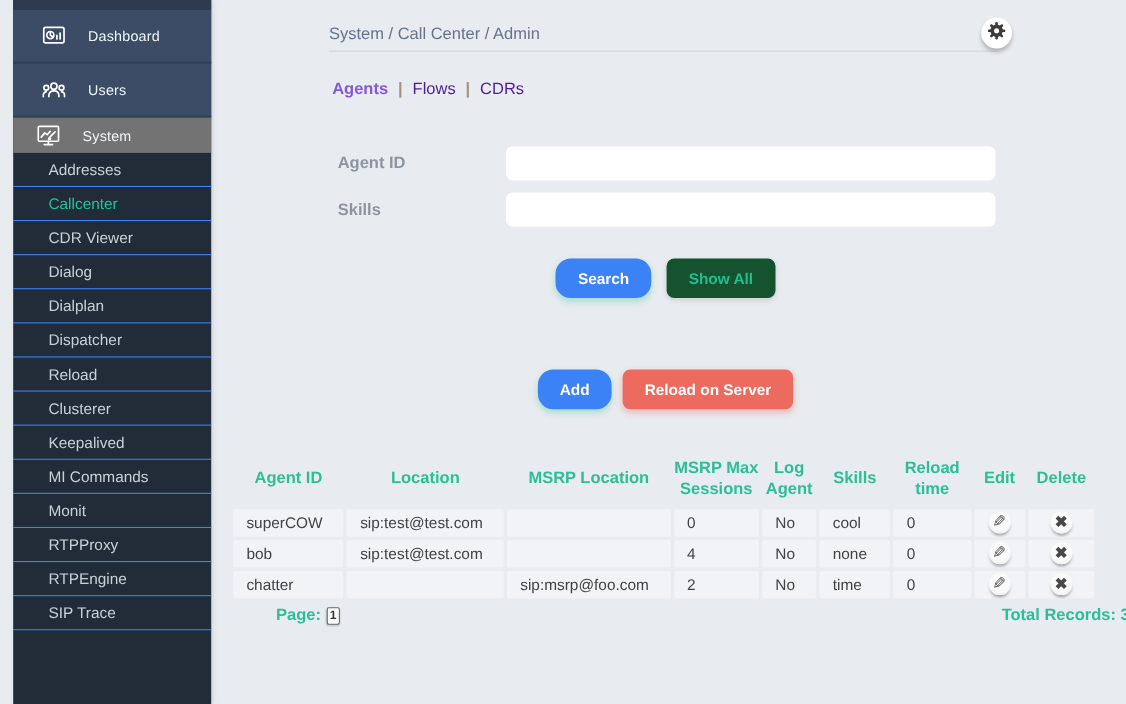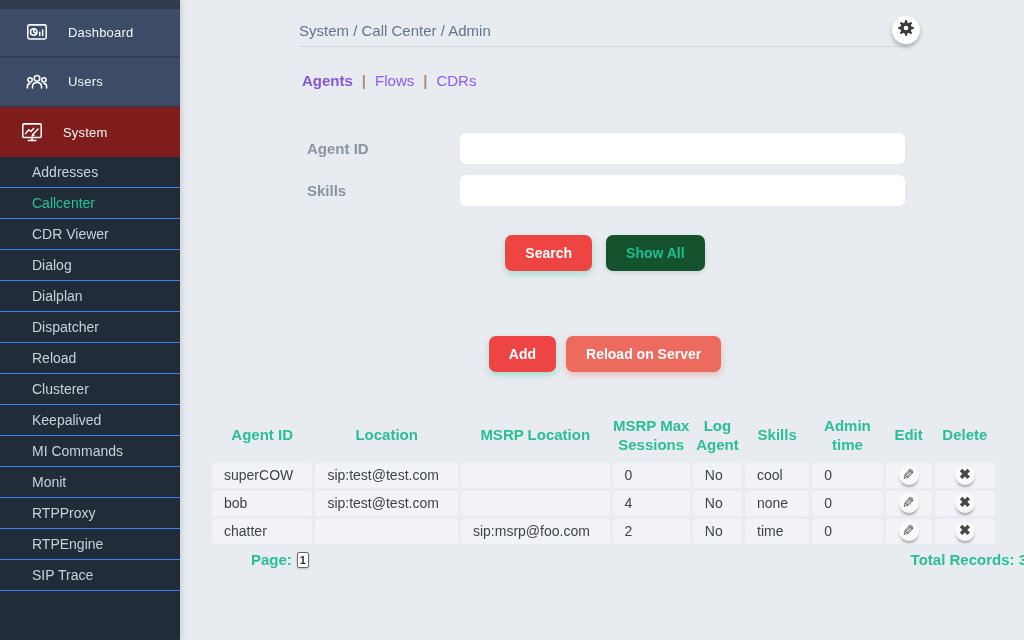--- a/index.html
+++ b/index.html
@@ -5,29 +5,29 @@
   * { margin:0; padding:0; box-sizing:border-box; }
   html,body { width:1024px; height:640px; overflow:hidden; }
   body {
     font-family:"Liberation Sans", sans-serif;
     background:#e8ebef;
     position:relative;
   }
 
   
   .sidebar {
-    position:absolute; left:0; top:0; width:180px; height:640px;
+    position:absolute; left:12px; top:0; width:180px; height:640px;
     background:#212c38; box-shadow:2px 0 5px rgba(0,0,0,0.12); z-index:2;
   }
   .sidebar-topstrip { height:9px; background:#2e3b4e; }
   .main-item {
     height:49px; background:#3d4c66; display:flex; align-items:center;
     padding-left:24px; cursor:pointer; border-bottom:2px solid #333f54;
   }
-  .main-item.active { background:#7f1d1d; border-bottom:none; height:50px;padding-left:19px; }
+  .main-item.active { background:#737373; border-bottom:none; height:32px;padding-left:19px; }
   .main-item .mi-icon { width:26px; height:26px; margin-right:18px; flex:0 0 auto; }
   .main-item .mi-label { color:#f2f5f8; font-size:13px; letter-spacing:0.2px; }
   .sub-item {
     height:31px; line-height:30px; padding-left:32px; font-size:14px;
     color:#c9d1d8; border-bottom:1px solid #3b82f6; cursor:pointer;
     white-space:nowrap; overflow:hidden;
   }
   .sub-item.active { color:#25c296; }
 
   
@@ -38,40 +38,40 @@
     border-bottom:1px solid #d3d7db;
   }
   .breadcrumb { font-size:15px; color:#64748b; line-height:22px; }
   .gear-btn {
     position:absolute; right:-12px; top:-4px; width:28px; height:28px;
     background:#fff; border-radius:50%; display:flex; align-items:center;
     justify-content:center; box-shadow:0 3px 4px rgba(0,0,0,0.25); cursor:pointer;
   }
 
   .tabs { margin:25px 0 0 122px; font-size:15px; }
-  .tab { cursor:pointer; color:#8b5cf6; }
+  .tab { cursor:pointer; color:#4c1d95; }
   .tab.active { color:#8657d8; font-weight:bold; }
   .tab-sep { color:#a8907c; margin:0 9px; font-weight:bold; }
 
   .form { margin:44px 116px 0 122px; }
   .form-row { display:flex; align-items:center; margin-bottom:11px; }
   .form-label { width:158px; font-size:15px; font-weight:bold; color:#8b95a2; padding-left:5px; }
   .form-input {
     width:445px; height:31px; background:#fff; border:none; border-radius:6px;
     font-size:14px; color:#3e434a; padding:0 10px; outline:none;
   }
 
   .btn-row { display:flex; justify-content:center; }
   .search-row { margin:29px 116px 0 122px; }
   .action-row { margin:65px 116px 0 122px; }
   .btn {
     border:none; border-radius:7px; height:36px; font-size:14px; font-weight:bold;
     font-family:"Liberation Sans", sans-serif; cursor:pointer; padding:0 20px;
   }
-  .btn-green { background:#ef4444; color:#fff; box-shadow:0 3px 6px rgba(31,191,146,0.35); }
+  .btn-green { background:#3b82f6; color:#fff; box-shadow:0 3px 6px rgba(31,191,146,0.35);border-radius:14px; }
   .btn-white { background:#14532d; color:#1fbf92; box-shadow:0 2px 5px rgba(0,0,0,0.10); }
   .btn-red   { background:#ed6a5e; color:#fff; box-shadow:0 3px 6px rgba(237,106,94,0.35); }
   .search-row .btn { margin:0 7px; }
   .action-row .btn { margin:0 5px; }
 
   
   .table-wrap { margin:42px 26px 0 29px; }
   table { border-collapse:separate; border-spacing:3px; table-layout:fixed; width:789px; }
   th {
     color:#2abf96; font-size:15px; font-weight:bold; text-align:center;
@@ -224,21 +224,21 @@
           <col style="width:60px">
       </colgroup>
       <thead>
         <tr>
           <th>Agent ID</th>
           <th>Location</th>
           <th>MSRP Location</th>
           <th>MSRP Max Sessions</th>
           <th>Log Agent</th>
           <th>Skills</th>
-          <th>Admin time</th>
+          <th>Reload time</th>
           <th>Edit</th>
           <th>Delete</th>
         </tr>
       </thead>
       <tbody>
         <tr>
           <td>superCOW</td>
           <td>sip:test@test.com</td>
           <td></td>
           <td>0</td>

